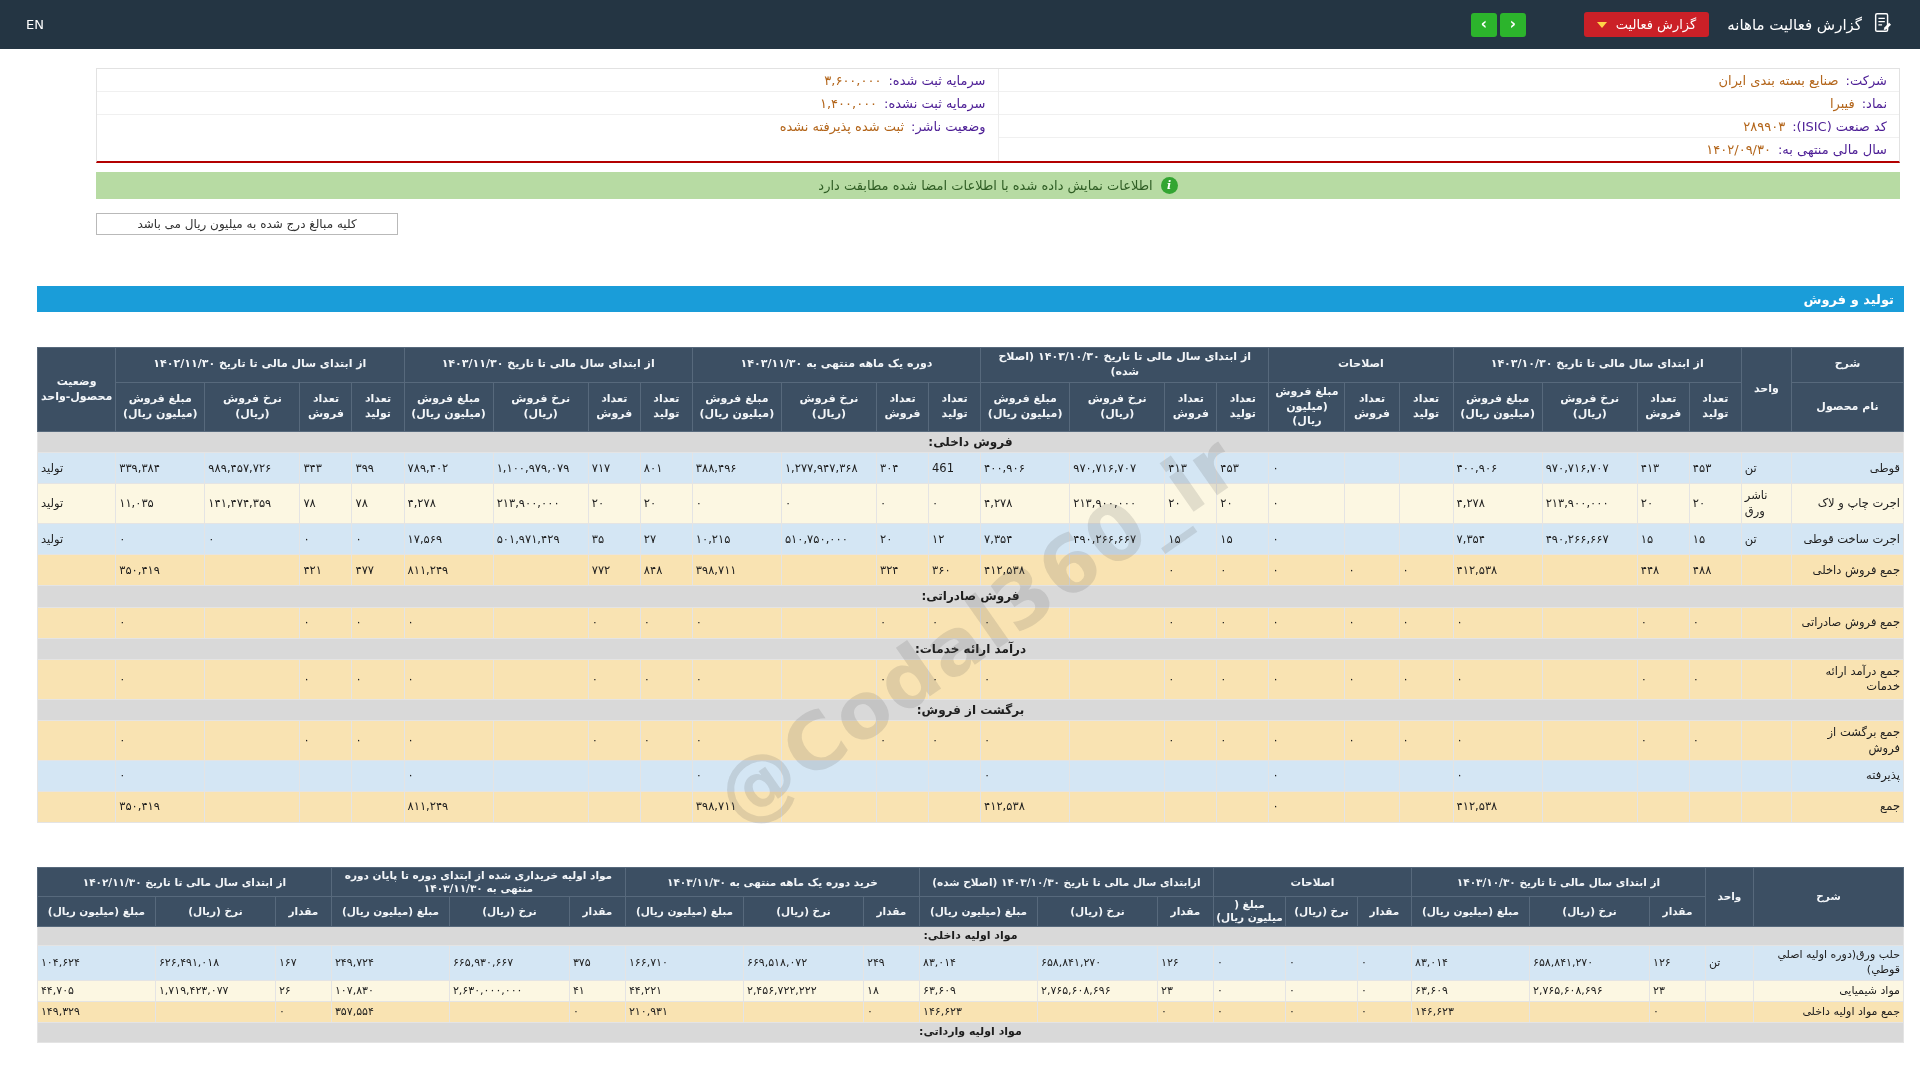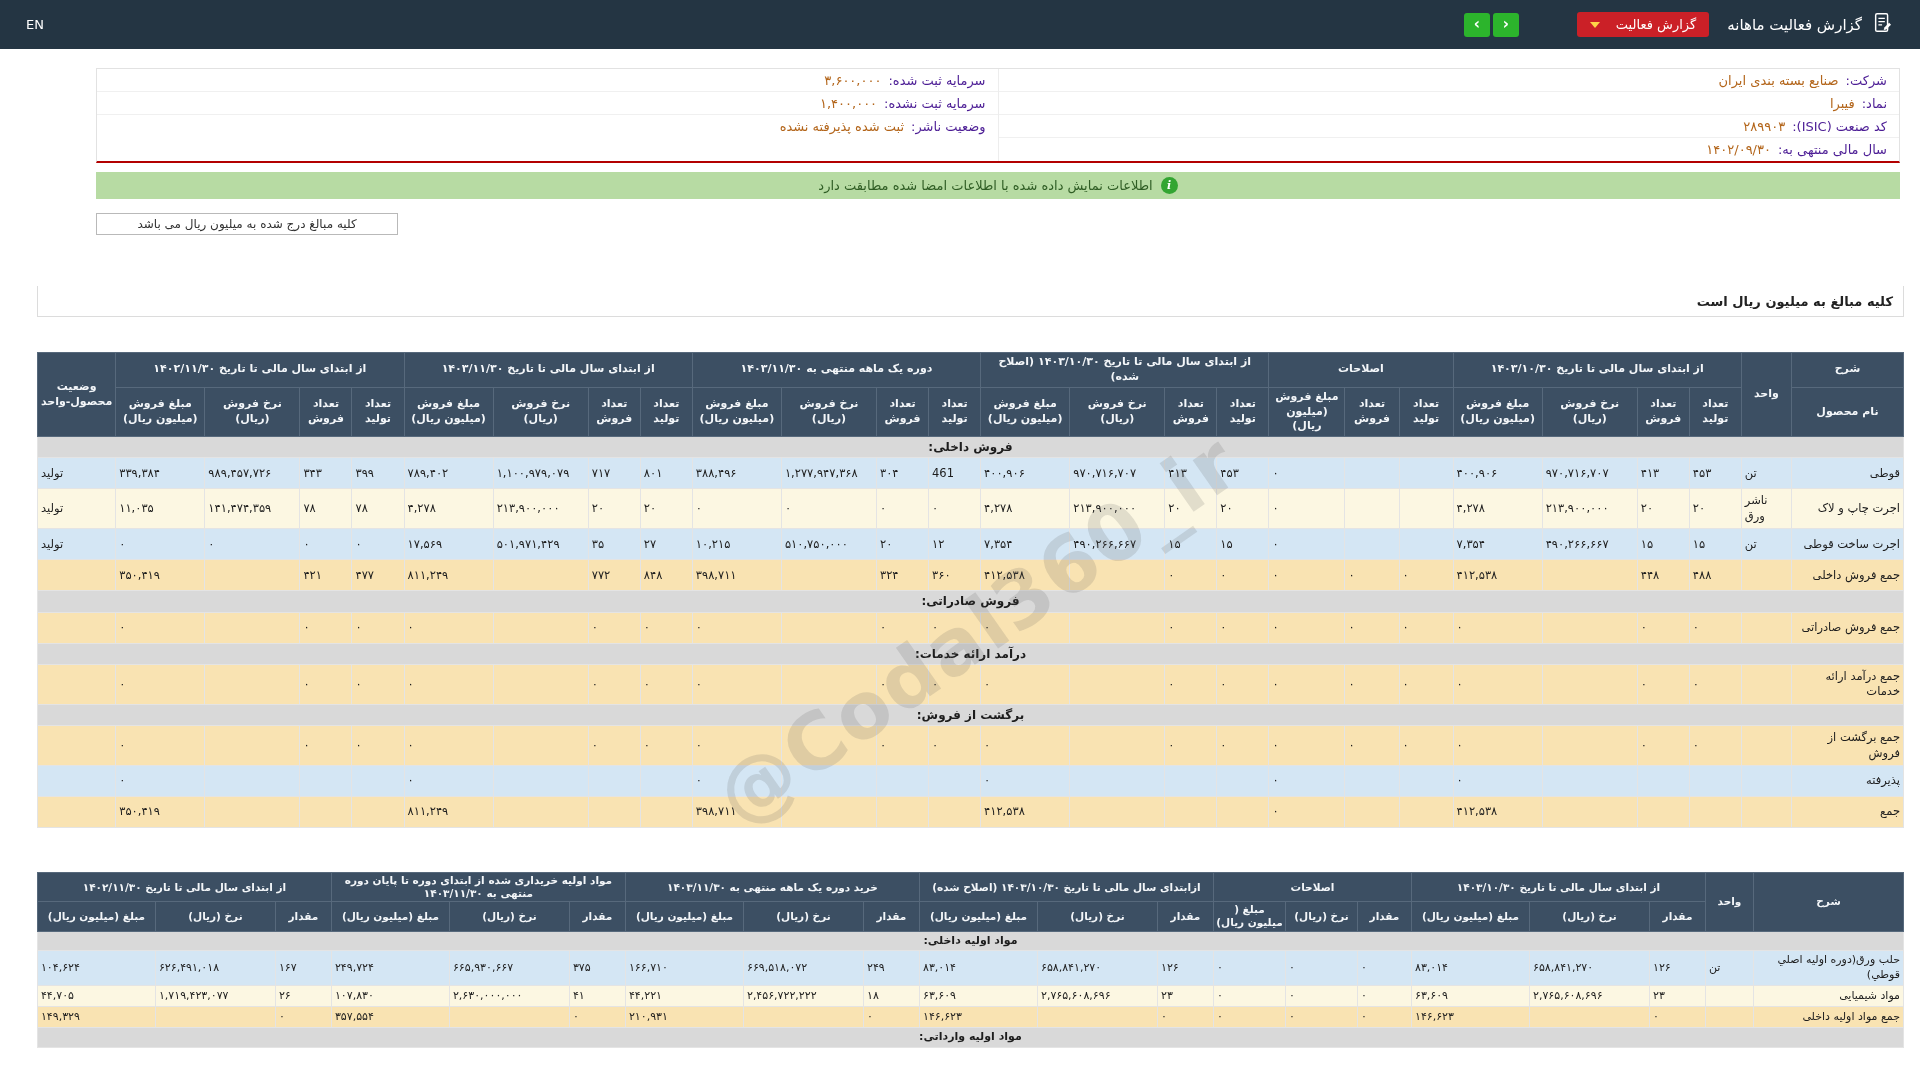--- a/index.html
+++ b/index.html
@@ -3,21 +3,21 @@
 <meta charset="utf-8">
 <style>
   *{box-sizing:border-box;margin:0;padding:0}
   html,body{width:1920px;height:1080px;overflow:hidden}
   body{font-family:"DejaVu Sans",sans-serif;background:#fff;direction:rtl;position:relative;font-size:13px;color:#333}
 
   
   .topbar{height:49px;background:#243543;display:flex;align-items:center;padding:0 26px;color:#fff}
   .brand{display:flex;align-items:center;gap:10px}
   .topbar-title{font-size:15px}
-  .btn-red{margin-right:18px;background:#cb2027;color:#fff;border:none;border-radius:3px;padding:5px 13px;font-size:13px;display:flex;align-items:center;gap:16px;cursor:pointer;font-family:inherit}
+  .btn-red{margin-right:18px;background:#cb2027;color:#fff;border:none;border-radius:3px;padding:5px 13px;font-size:13px;display:flex;align-items:center;gap:9px;cursor:pointer;font-family:inherit}
   .caret{width:0;height:0;border-left:5px solid transparent;border-right:5px solid transparent;border-top:6px solid #ffd348}
   .nav-arrows{margin-right:58px;display:flex;gap:3px}
   .btn-green{width:26px;height:24px;background:#2cb42c;color:#fff;border:none;border-radius:3px;font-size:15px;font-weight:bold;cursor:pointer;display:flex;align-items:center;justify-content:center;font-family:inherit;line-height:1}
   .lang{margin-right:auto;color:#fff;text-decoration:none;font-size:13px;cursor:pointer}
 
   
   .info{margin:19px 20px 0 96px;border:1px solid #e2e2e2;border-bottom:2px solid #b30000;display:flex;background:#fff}
   .info-col{flex:1}
   .info-col.first{border-left:1px solid #ededed}
   .info-row{display:flex;align-items:center;height:23px;border-bottom:1px solid #f0f0f0;padding:0 12px;gap:7px;font-size:13px}
@@ -125,22 +125,22 @@
 </section>
 
 <div class="notice">
   <span class="info-icon">i</span>
   <span>اطلاعات نمایش داده شده با اطلاعات امضا شده مطابقت دارد</span>
 </div>
 
 <div class="units-note">کلیه مبالغ درج شده به میلیون ریال می باشد</div>
 
 <main class="main">
-  <div class="subtitle-row">
-    <span>کلیه مبالغ به میلیون ریال است</span>
+  <div class="section-bar">
+    <span>تولید و فروش</span>
   </div>
   <div class="table-wrap1">
     <table id="t1" class="report">
         <colgroup>
           <col style="width: 112px;">
           <col style="width: 50px;">
           <col style="width: 52px;">
           <col style="width: 52px;">
           <col style="width: 95px;">
           <col style="width: 89px;">

